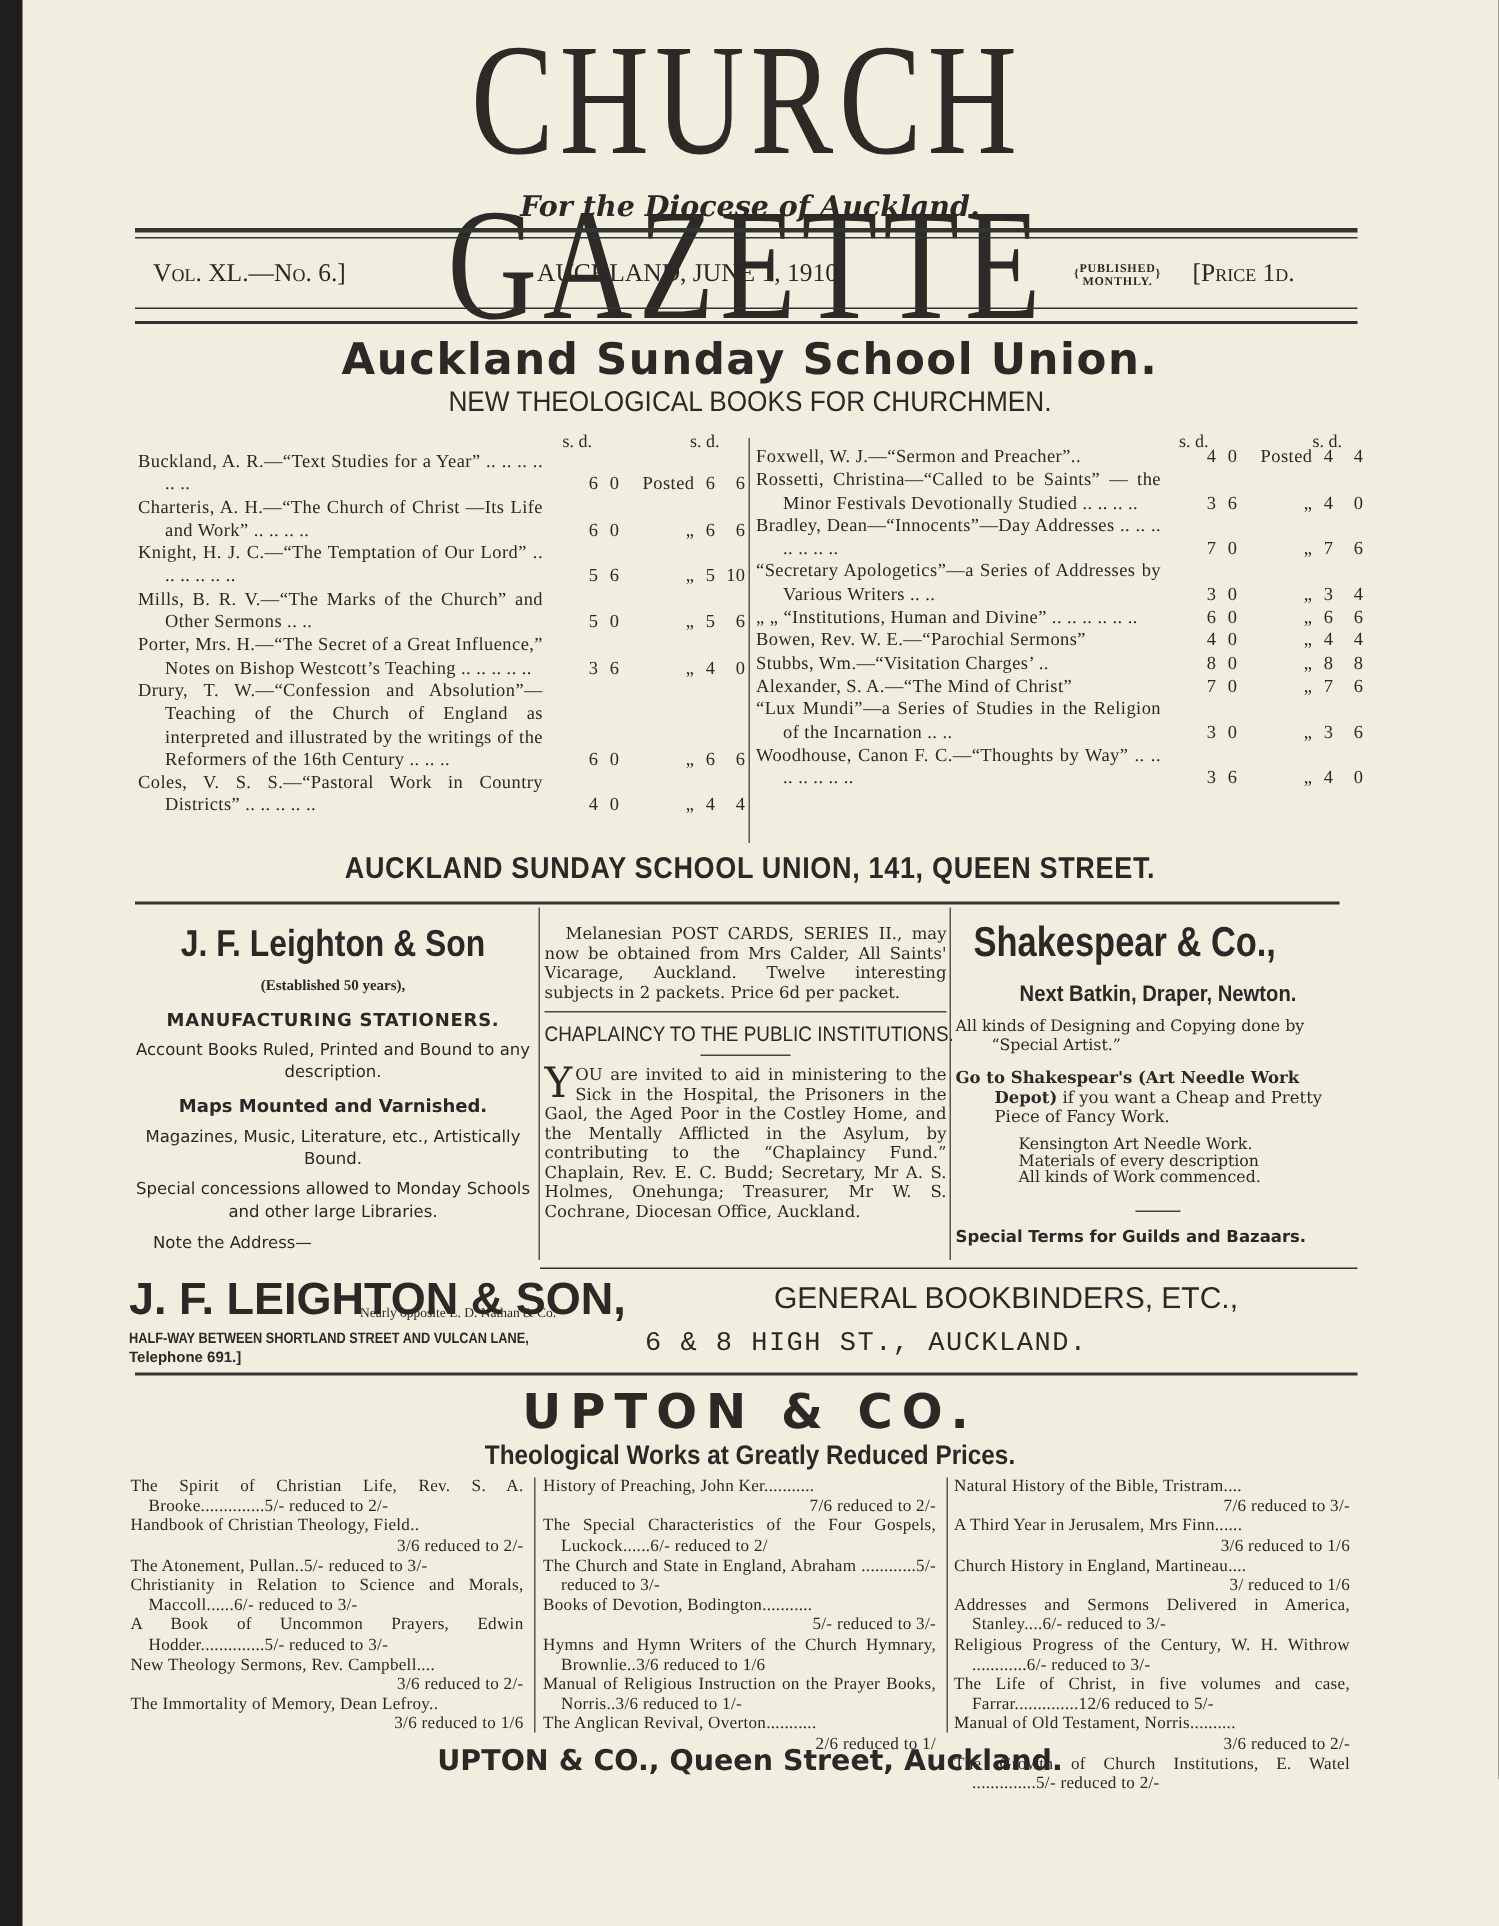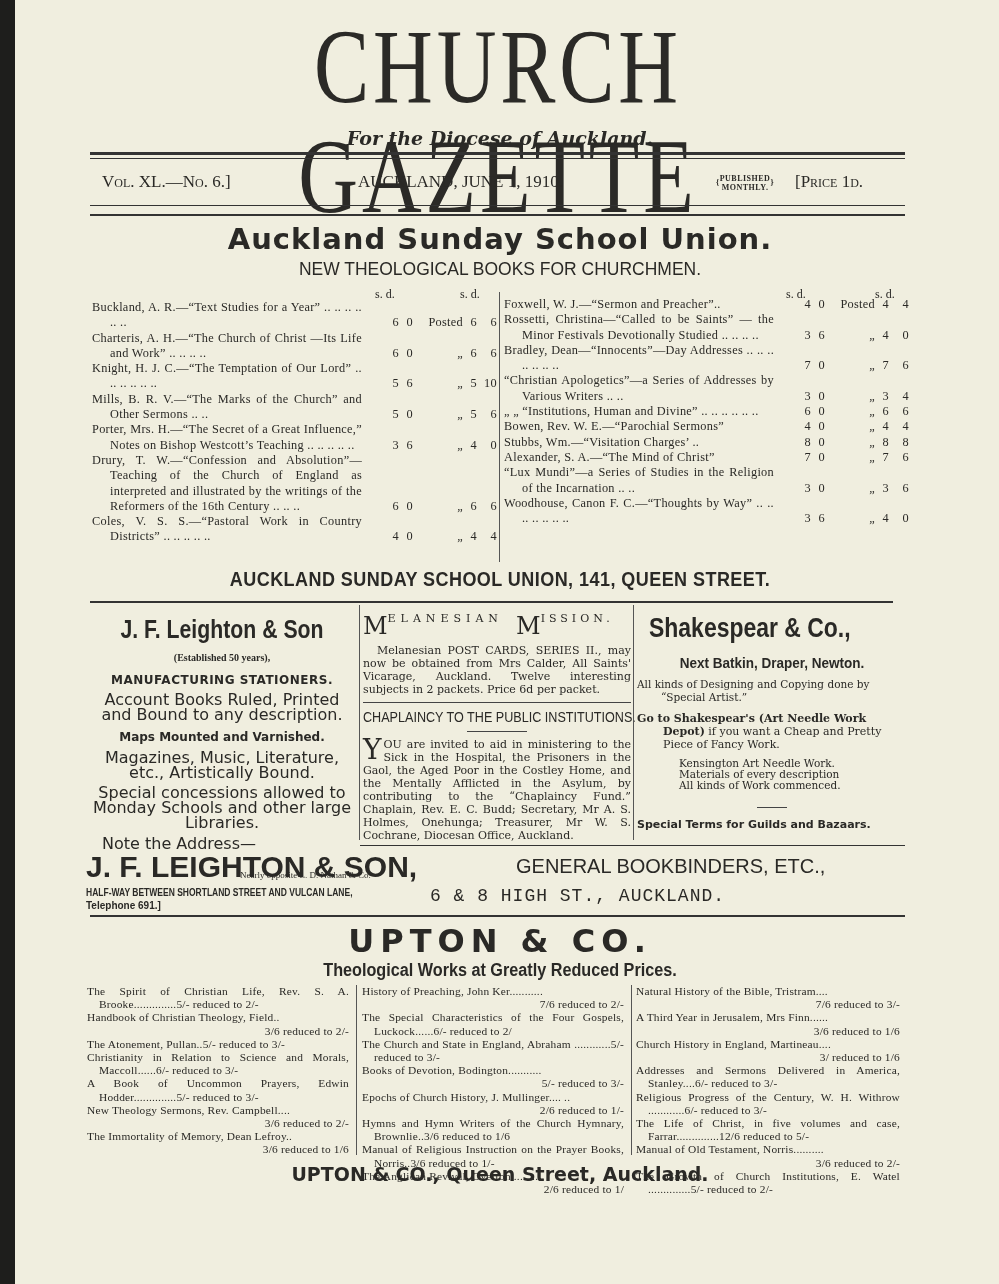--- a/index.html
+++ b/index.html
@@ -18,21 +18,21 @@
   .booklist { font-size: 12.3px; line-height: 15.3px; font-family: "Liberation Serif", serif; letter-spacing: 0.3px; }
   .book { position: relative; }
   .book .t { display: block; width: 270px; text-align: justify; padding-left: 18px; text-indent: -18px; }
   .book .p { position: absolute; right: 0; bottom: 0; white-space: nowrap; }
   .p span { display: inline-block; text-align: right; }
   .c1 { width: 14px; } .c2 { width: 14px; } .c3 { width: 50px; text-align:left; } .c4 { width: 14px; } .c5 { width: 20px; }
   .sd { position: absolute; font-size: 12px; }
   .banner { left: 90px; top: 568px; width: 820px; text-align: center; font-family: "Liberation Sans", sans-serif; font-weight: bold; font-size: 20px; transform: scaleX(0.9); letter-spacing: 0.5px; }
   .ad { font-family: "DejaVu Sans", sans-serif; }
   .leighton-title { font-family: "Liberation Sans", sans-serif; font-weight: bold; font-size: 25px; transform: scaleX(0.85); }
-  .small-bold { font-family: "DejaVu Sans", sans-serif; font-weight: bold; font-size: 16px; line-height: 15px; }
+  .small-bold { font-family: "DejaVu Sans", sans-serif; font-weight: bold; font-size: 11px; line-height: 15px; }
   .mel { font-size: 11px; line-height: 13px; font-family: "DejaVu Serif", serif; }
   .shake-title { font-family: "Liberation Sans", sans-serif; font-weight: bold; font-size: 28px; transform: scaleX(0.82); transform-origin: left; }
   .big-leighton { font-family: "Liberation Sans", sans-serif; font-weight: bold; font-size: 30px; }
   .upton-title { font-family: "DejaVu Sans", sans-serif; font-weight: bold; font-size: 32px; letter-spacing: 6px; }
   .upton-sub { font-family: "Liberation Sans", sans-serif; font-weight: bold; font-size: 18px; transform: scaleX(0.9); }
   .ulist { font-size: 11.4px; line-height: 13.2px; font-family: "Liberation Serif", serif; letter-spacing: 0.2px; }
   .ul-item .t { display: block; text-align: justify; padding-left: 12px; text-indent: -12px; }
   .ul-item .r { display: block; text-align: right; }
   .vline { position: absolute; width: 1px; background: #555; }
 </style>
@@ -104,21 +104,21 @@
     </div>
   <div class="book">
       <span class="t">Rossetti, Christina—“Called to be Saints” — the Minor Festivals Devotionally Studied .. .. .. ..</span>
       <span class="p"><span class="c1">3</span><span class="c2">6</span><span class="c3">„</span><span class="c4">4</span><span class="c5">0</span></span>
     </div>
   <div class="book">
       <span class="t">Bradley, Dean—“Innocents”—Day Addresses .. .. .. .. .. .. ..</span>
       <span class="p"><span class="c1">7</span><span class="c2">0</span><span class="c3">„</span><span class="c4">7</span><span class="c5">6</span></span>
     </div>
   <div class="book">
-      <span class="t">“Christian Apologetics”—a Series of Addresses by Various Writers .. ..</span>
+      <span class="t">“Secretary Apologetics”—a Series of Addresses by Various Writers .. ..</span>
       <span class="p"><span class="c1">3</span><span class="c2">0</span><span class="c3">„</span><span class="c4">3</span><span class="c5">4</span></span>
     </div>
   <div class="book">
       <span class="t">„ „ “Institutions, Human and Divine” .. .. .. .. .. ..</span>
       <span class="p"><span class="c1">6</span><span class="c2">0</span><span class="c3">„</span><span class="c4">6</span><span class="c5">6</span></span>
     </div>
   <div class="book">
       <span class="t">Bowen, Rev. W. E.—“Parochial Sermons”</span>
       <span class="p"><span class="c1">4</span><span class="c2">0</span><span class="c3">„</span><span class="c4">4</span><span class="c5">4</span></span>
     </div>
@@ -149,24 +149,20 @@
   <div class="small-bold" style="font-size:12px;margin-top:8px;letter-spacing:0.5px;">MANUFACTURING STATIONERS.</div>
   <div class="small-bold" style="font-weight:normal;margin-top:4px;">Account Books Ruled, Printed and Bound to any description.</div>
   <div class="small-bold" style="font-size:12px;margin-top:8px;">Maps Mounted and Varnished.</div>
   <div class="small-bold" style="font-weight:normal;margin-top:5px;">Magazines, Music, Literature, etc., Artistically Bound.</div>
   <div class="small-bold" style="font-weight:normal;margin-top:5px;">Special concessions allowed to Monday Schools and other large Libraries.</div>
   <div class="small-bold" style="font-weight:normal;margin-top:6px;text-align:left;padding-left:14px;">Note the Address—</div>
 </div>
 <div class="vline" style="left:359px;top:605px;height:235px;"></div>
 
 <div class="abs" style="left:363px;top:612px;width:268px;">
-  <div style="font-family:'DejaVu Serif',serif;white-space:nowrap;">
-    <span style="font-size:24px;">M</span><span style="font-size:11px;letter-spacing:5px;vertical-align:top;">ELANESIAN</span>
-    <span style="font-size:24px;margin-left:8px;">M</span><span style="font-size:11px;letter-spacing:4px;vertical-align:top;">ISSION.</span>
-  </div>
   <div class="mel" style="margin-top:4px;text-align:justify;text-indent:14px;">Melanesian POST CARDS, SERIES II., may now be obtained from Mrs Calder, All Saints' Vicarage, Auckland. Twelve interesting subjects in 2 packets. Price 6d per packet.</div>
   <div style="height:1px;background:#444;margin:6px 0 6px 0;"></div>
   <div style="font-family:'Liberation Sans',sans-serif;font-size:14px;white-space:nowrap;transform:scaleX(0.9);transform-origin:left;">CHAPLAINCY TO THE PUBLIC INSTITUTIONS.</div>
   <div style="width:60px;height:1px;background:#444;margin:6px auto 6px auto;"></div>
   <div class="mel" style="text-align:justify;">
     <span style="font-size:28px;float:left;line-height:24px;margin-right:2px;">Y</span><span>OU are invited to aid in ministering to the Sick in the Hospital, the Prisoners in the Gaol, the Aged Poor in the Costley Home, and the Mentally Afflicted in the Asylum, by contributing to the “Chaplaincy Fund.” Chaplain, Rev. E. C. Budd; Secretary, Mr A. S. Holmes, Onehunga; Treasurer, Mr W. S. Cochrane, Diocesan Office, Auckland.</span>
   </div>
 </div>
 <div class="vline" style="left:633px;top:605px;height:235px;"></div>
 
@@ -232,24 +228,20 @@
       <span class="t">The Special Characteristics of the Four Gospels, Luckock......6/- reduced to 2/</span>
     </div>
   <div class="ul-item">
       <span class="t">The Church and State in England, Abraham ............5/- reduced to 3/-</span>
     </div>
   <div class="ul-item">
       <span class="t">Books of Devotion, Bodington...........</span>
       <span class="r">5/- reduced to 3/-</span>
     </div>
   <div class="ul-item">
-      <span class="t">Epochs of Church History, J. Mullinger.... ..</span>
-      <span class="r">2/6 reduced to 1/-</span>
-    </div>
-  <div class="ul-item">
       <span class="t">Hymns and Hymn Writers of the Church Hymnary, Brownlie..3/6 reduced to 1/6</span>
     </div>
   <div class="ul-item">
       <span class="t">Manual of Religious Instruction on the Prayer Books, Norris..3/6 reduced to 1/-</span>
     </div>
   <div class="ul-item">
       <span class="t">The Anglican Revival, Overton...........</span>
       <span class="r">2/6 reduced to 1/</span>
     </div>
 </div>

